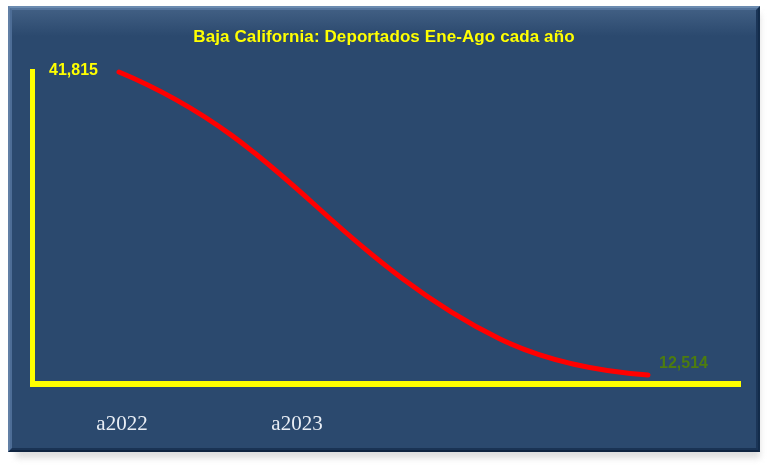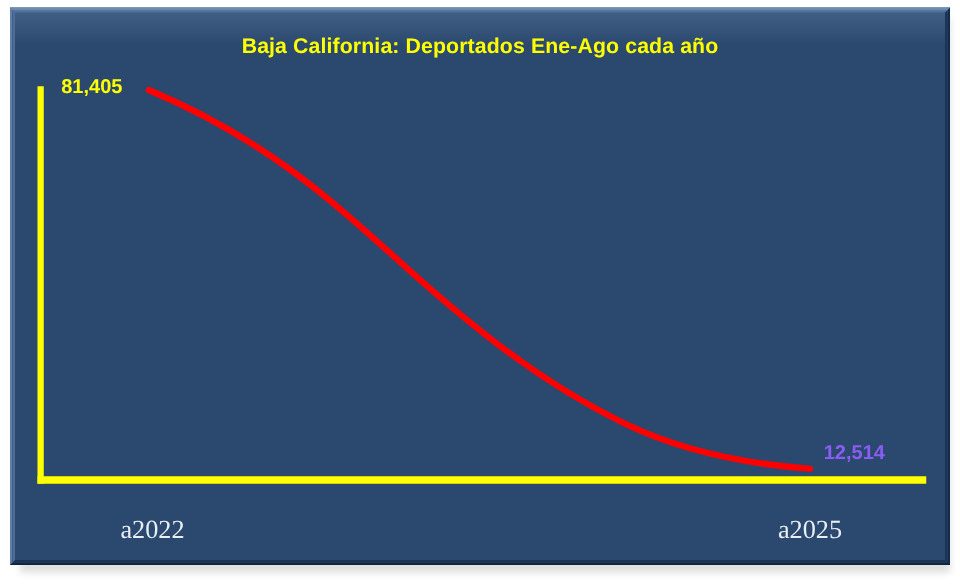--- a/index.html
+++ b/index.html
@@ -157,21 +157,21 @@
 
     <div class="chart-title" style="color: rgb(255, 255, 0);">Baja California: Deportados Ene-Ago cada año</div>
 
     <div class="axis-y" style="background: rgb(255, 255, 0);"></div>
     <div class="axis-x" style="background: rgb(255, 255, 0);"></div>
 
     <svg class="series-svg" viewBox="0 0 768 468" preserveAspectRatio="none">
       <path id="series-path" fill="none" stroke="#ff0000" stroke-width="5" stroke-linecap="round" stroke-linejoin="round" d="M 119 72 C 210 110 265 160 315 205 C 372 257 430 305 500 339 C 552 364 608 372 648 375"></path>
     </svg>
 
-    <div class="data-label start" style="color: rgb(255, 255, 0);">81,405</div>
+    <div class="data-label start" style="color: rgb(255, 255, 0);">41,815</div>
 
-    <div class="data-label end" style="color: #8b5cf6;">12,514</div>
+    <div class="data-label end" style="color: #4d7c0f;">12,514</div>
 
     <div class="tick-label" style="left: 122px; color: rgb(233, 238, 245);">a2022</div>
-    <div class="tick-label" style="left: 648px; color: rgb(233, 238, 245);">a2025</div>
+    <div class="tick-label" style="left: 297px; color: rgb(233, 238, 245);">a2023</div>
 
   </div>
 </div>
 
 </body></html>

